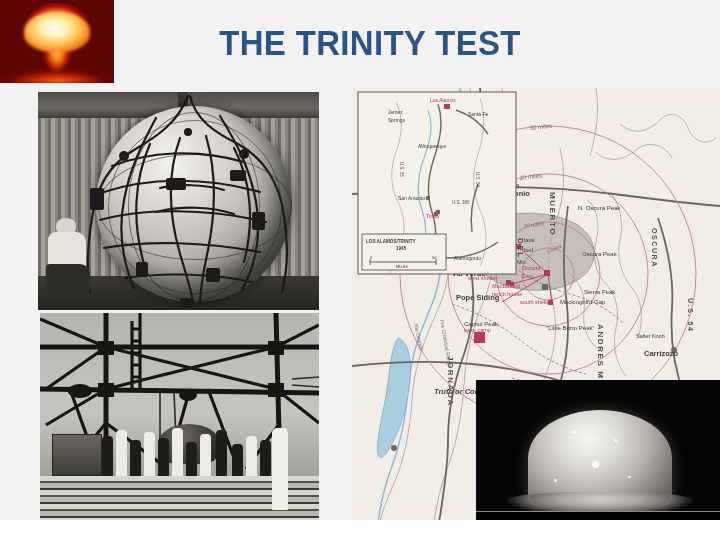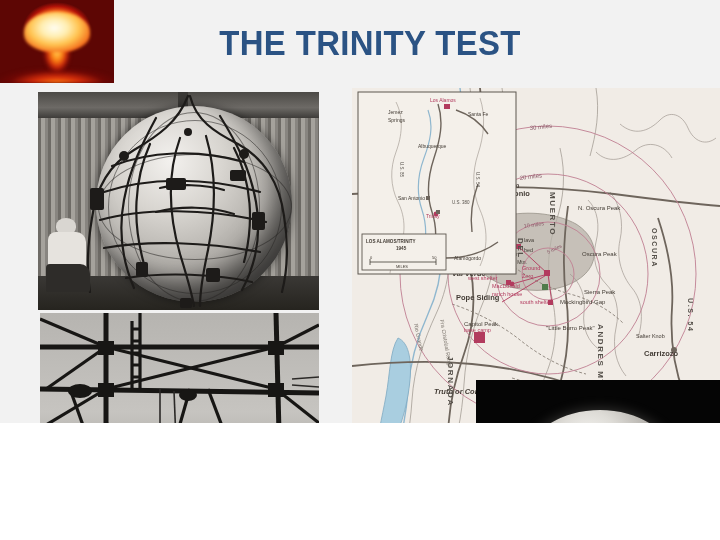--- a/index.html
+++ b/index.html
@@ -3,21 +3,21 @@
 <meta charset="utf-8">
 <style>
   html, body {
     margin: 0;
     padding: 0;
     background: #ffffff;
   }
   #slide {
     position: relative;
     width: 720px;
-    height: 423px;
+    height: 520px;
     background: #f2f2f2;
     overflow: hidden;
     font-family: "Liberation Sans", sans-serif;
   }
 
   
   #slide-title {
     position: absolute;
     left: 150px;
     top: 22px;

